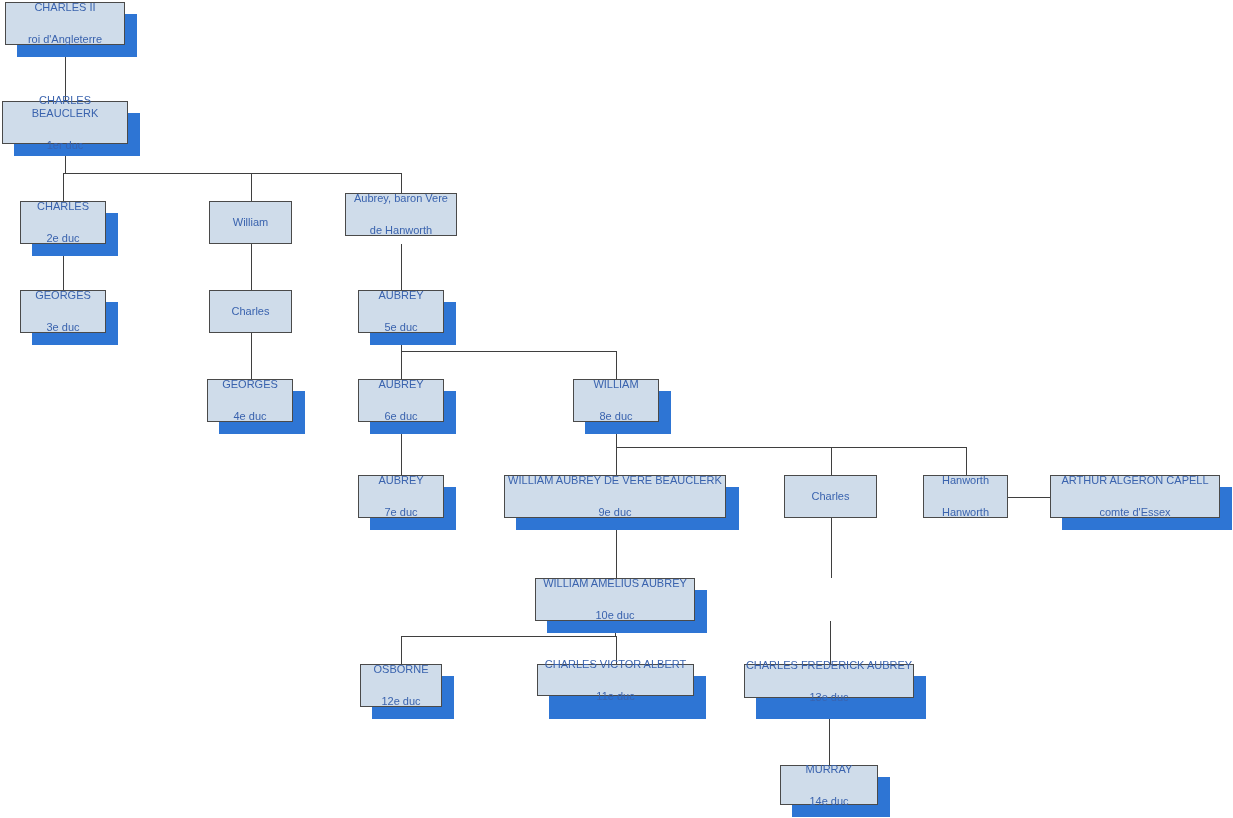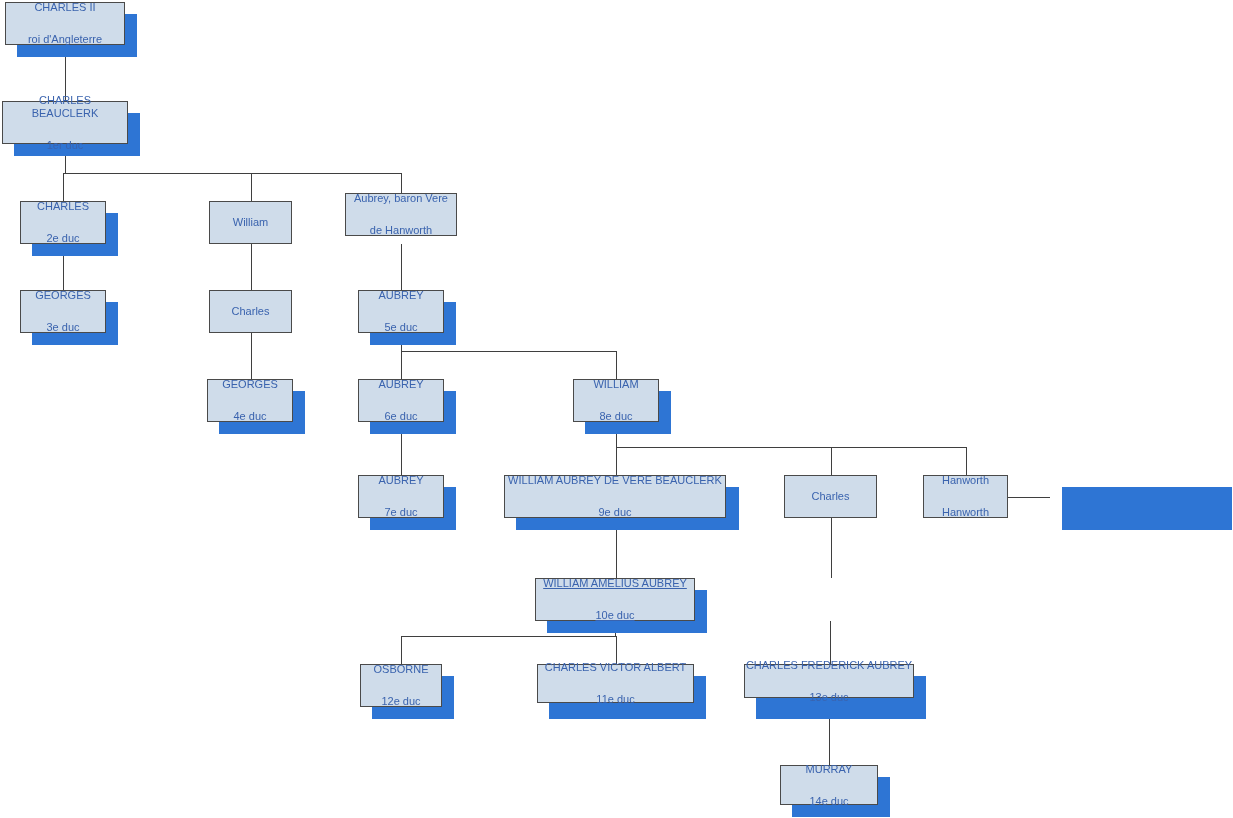--- a/index.html
+++ b/index.html
@@ -152,29 +152,33 @@
       <span class="nm">WILLIAM AUBREY DE VERE BEAUCLERK</span>
       <span class="ti">9e duc</span>
     </div>
     <div class="node" style="left: 784px; top: 475px; width: 93px; height: 43px;">
       <span class="nm">Charles</span>
     </div>
     <div class="node" style="left: 923px; top: 475px; width: 85px; height: 43px;">
       <span class="nm">Hanworth</span>
       <span class="ti">Hanworth</span>
     </div>
-    <div class="node" style="left: 535px; top: 578px; width: 160px; height: 43px; text-decoration: underline;">
+    <div class="node" style="left: 1050px; top: 475px; width: 170px; height: 43px;">
+      <span class="nm">ARTHUR ALGERON CAPELL</span>
+      <span class="ti">comte d'Essex</span>
+    </div>
+    <div class="node" style="left: 535px; top: 578px; width: 160px; height: 43px;">
       <span class="nm">WILLIAM AMELIUS AUBREY</span>
       <span class="ti">10e duc</span>
     </div>
     <div class="node" style="left: 360px; top: 664px; width: 82px; height: 43px;">
       <span class="nm">OSBORNE</span>
       <span class="ti">12e duc</span>
     </div>
-    <div class="node" style="left: 537px; top: 664px; width: 157px; height: 39px;">
+    <div class="node" style="left: 537px; top: 664px; width: 157px; height: 32px;">
       <span class="nm">CHARLES VICTOR ALBERT</span>
       <span class="ti">11e duc</span>
     </div>
     <div class="node" style="left: 744px; top: 664px; width: 170px; height: 34px;">
       <span class="nm">CHARLES FREDERICK AUBREY</span>
       <span class="ti">13e duc</span>
     </div>
     <div class="node" style="left: 780px; top: 765px; width: 98px; height: 40px;">
       <span class="nm">MURRAY</span>
       <span class="ti">14e duc</span>

